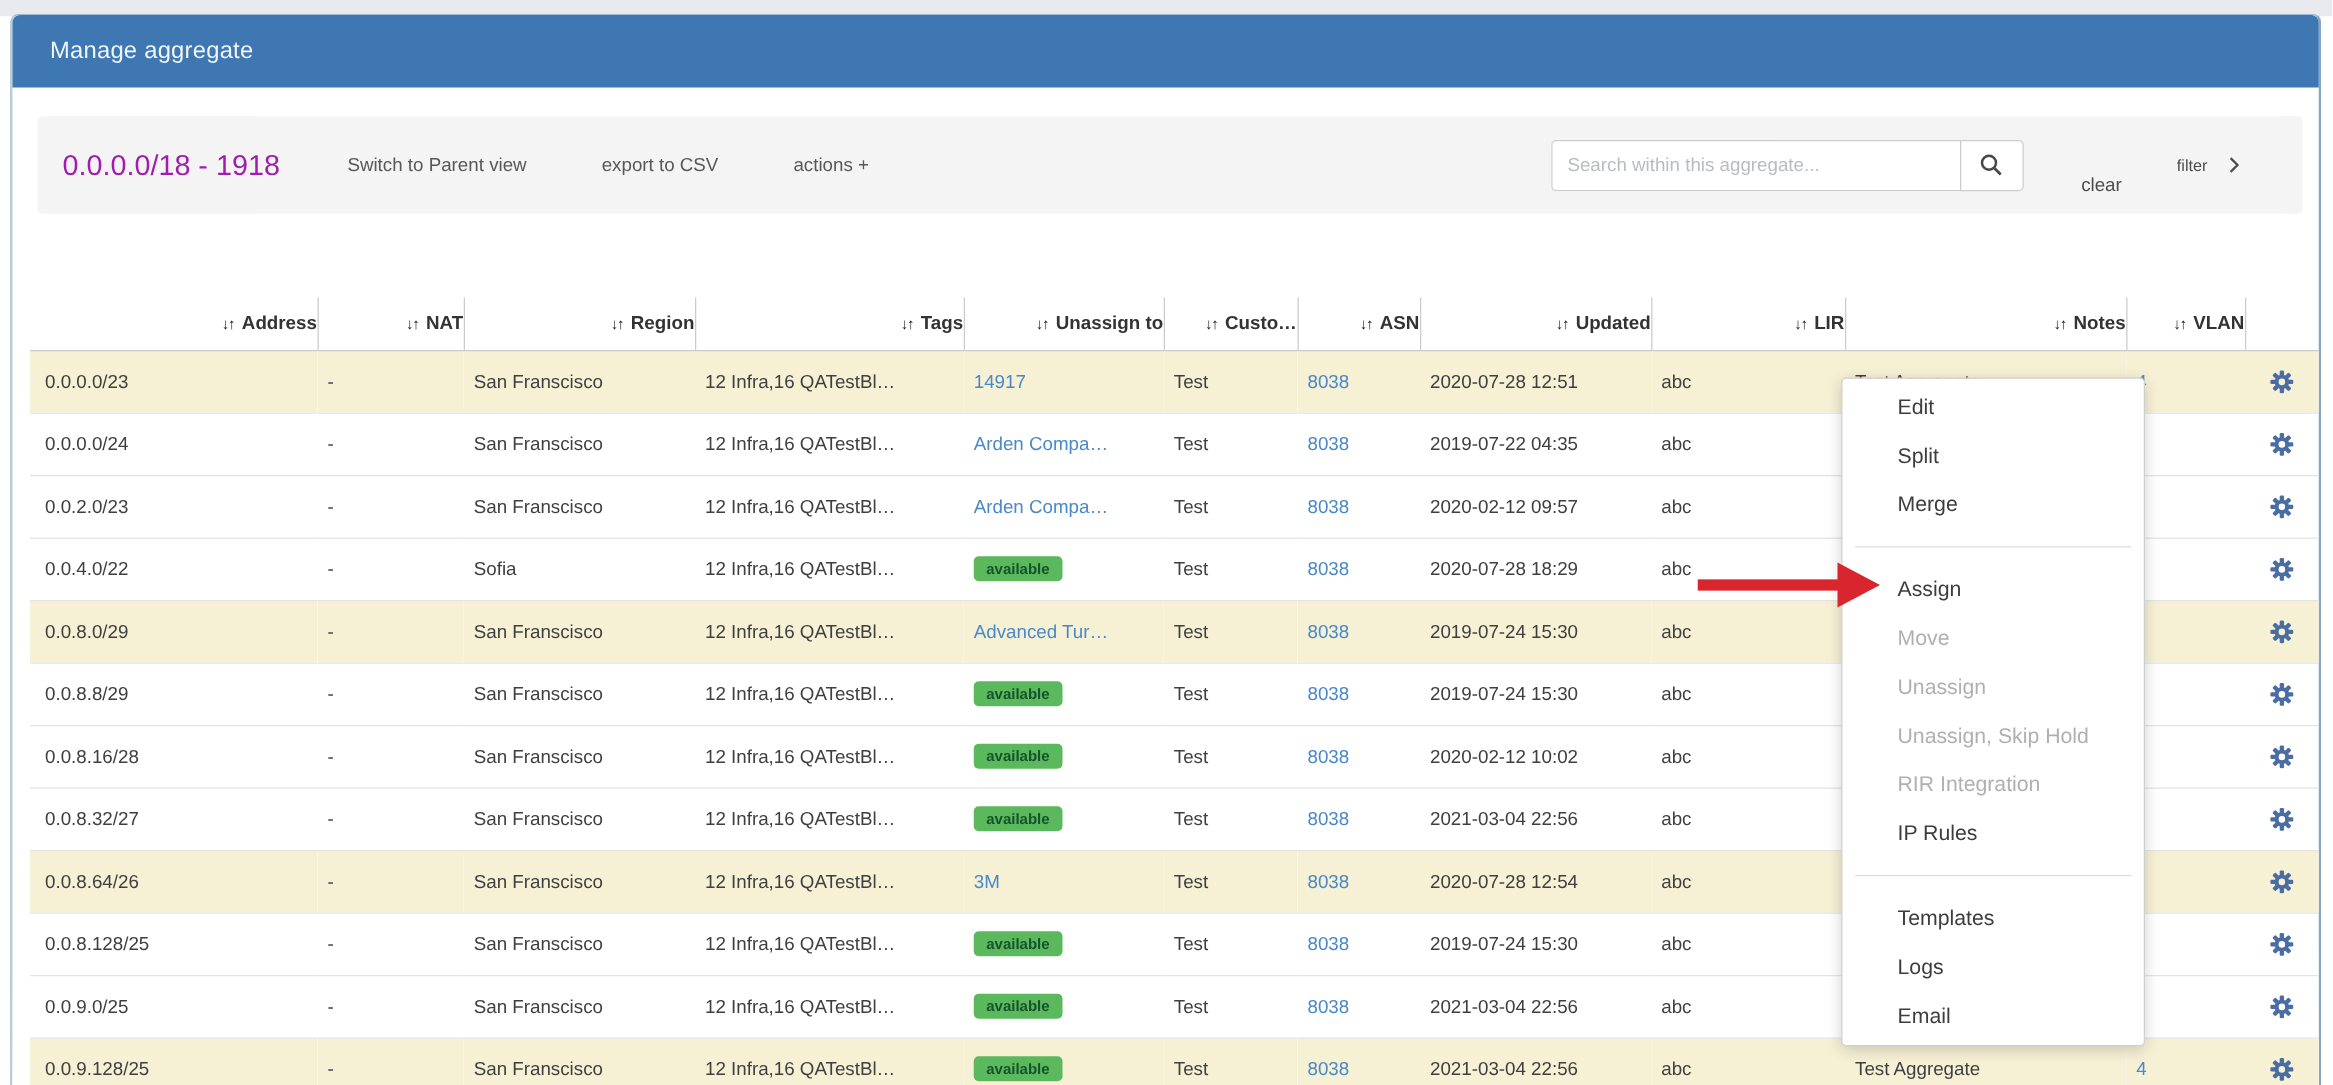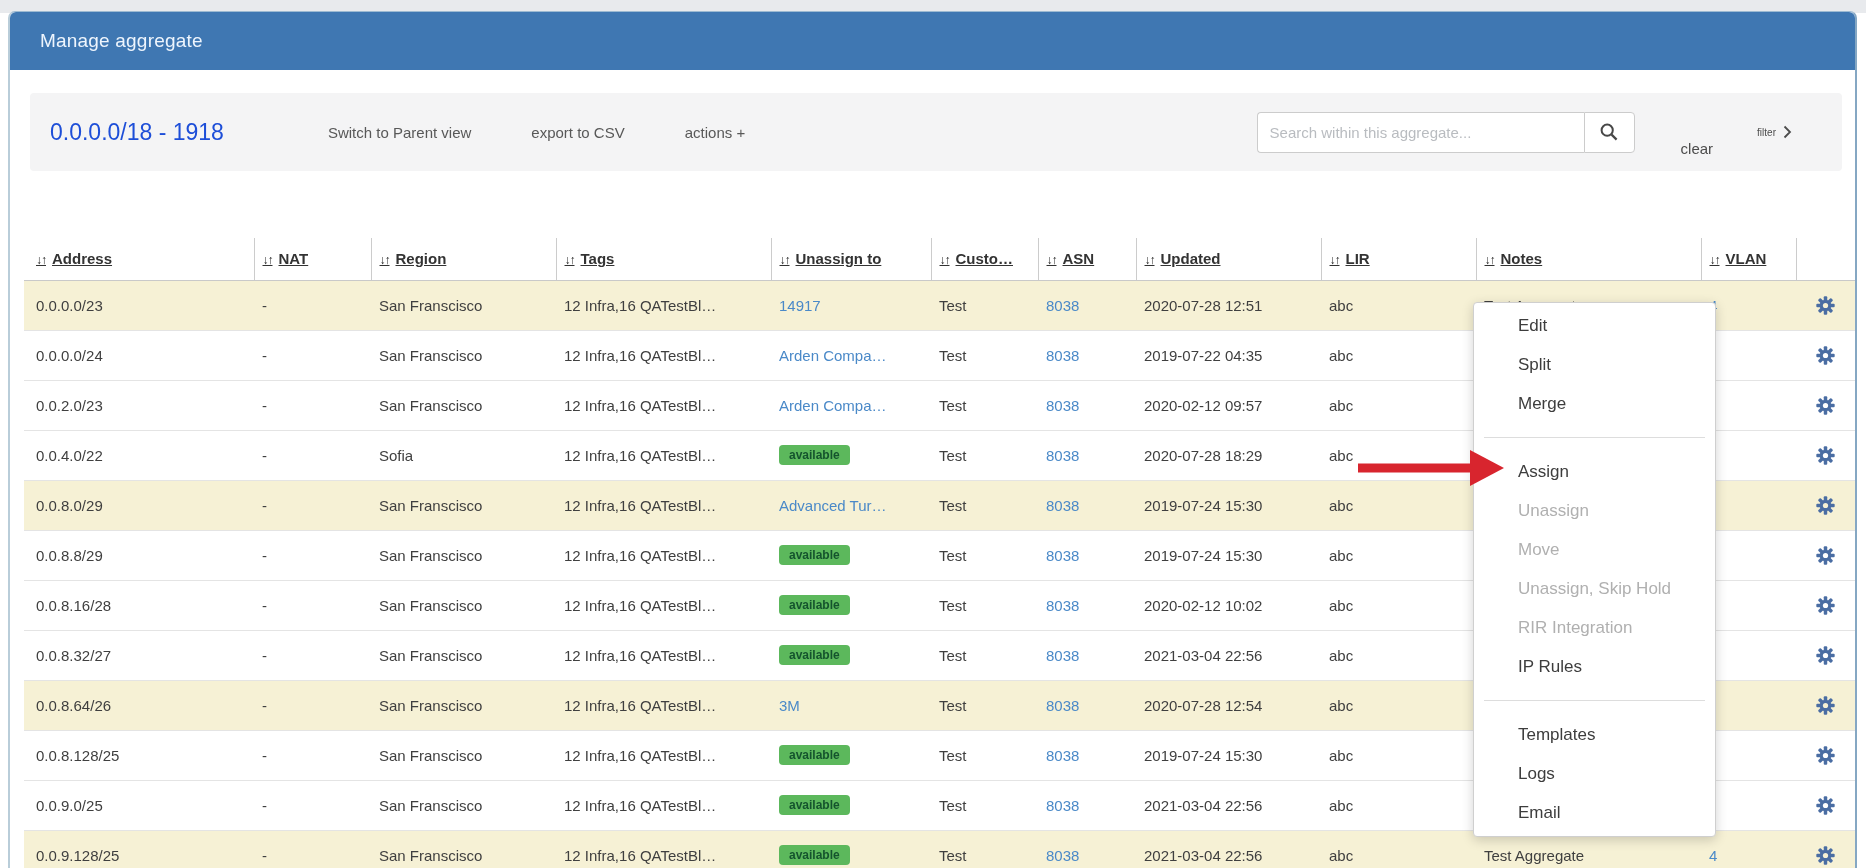--- a/index.html
+++ b/index.html
@@ -11,38 +11,38 @@
   .panel { position:absolute; left:8px; top:11px; width:1849px; height:857px;
     background:#fff; border-left:2px solid #b9cdd9; border-right:2px solid #85a7c3;
     border-top:1px solid #9dbad2; border-radius:7px 7px 0 0; }
 
   .panel-header { height:58px; background:#3f77b2; border-radius:6px 6px 0 0;
     display:flex; align-items:center; padding-left:30px; }
   .panel-title { color:#eef5fd; font-size:19px; letter-spacing:.2px; }
 
   .toolbar { position:absolute; left:20px; top:81px; width:1812px; height:78px;
     background:#f4f4f5; border-radius:4px; display:flex; align-items:center; padding:0 50px 0 20px; }
-  .agg-label { font-size:23px; color:#1d4ed8; margin-right:104px; white-space:nowrap; }
+  .agg-label { font-size:23px; color:#a21caf; margin-right:54px; white-space:nowrap; }
   .tb-link { font-size:15px; color:#585858; margin-right:60px; cursor:pointer; white-space:nowrap; }
   .search-group { margin-left:auto; display:flex; align-items:center; }
   .search-input { width:327px; height:41px; border:1px solid #ccc; border-right:none;
     border-radius:4px 0 0 4px; background:#fff; padding:0 12px; font-size:15px;
     font-family:"Liberation Sans", sans-serif; color:#701a75; }
   .search-input::placeholder { color:#b9bcc0; }
   .search-btn { width:51px; height:41px; border:1px solid #ccc; background:#fff;
     border-radius:0 4px 4px 0; display:flex; align-items:center; justify-content:center; cursor:pointer; }
   .clear-link { font-size:15px; color:#4c4c4c; margin-left:46px; cursor:pointer;margin-top:32px; }
-  .filter-link { font-size:10px; color:#4c4c4c; margin-left:44px; cursor:pointer;
-    display:flex; align-items:center; gap:7px; }
+  .filter-link { font-size:13px; color:#4c4c4c; margin-left:44px; cursor:pointer;
+    display:flex; align-items:center; gap:17px; }
 
   table.grid { position:absolute; left:14px; top:226px; width:1831px;
     border-collapse:collapse; table-layout:fixed; }
-  .grid th { height:42px; text-align:left; font-size:15px; font-weight:bold; color:#333;
+  .grid th { height:42px; text-align:right; font-size:15px; font-weight:bold; color:#333;
     padding-left:8px; border-left:1px solid #cccccc; border-bottom:1px solid #c9c9c9;
-    white-space:nowrap; overflow:hidden;text-decoration:underline; }
+    white-space:nowrap; overflow:hidden; }
   .grid th:first-child { border-left:none; padding-left:12px; }
   .grid th.gear-col { border-left:1px solid #cccccc; }
   .sort-ic { font-size:12px; font-weight:bold; color:#1c1c1c; letter-spacing:-1px; margin-right:6px; }
   .grid td { height:50px; font-size:15px; color:#3f3f3f; padding-left:8px;
     border-bottom:1px solid #e4e4e4; white-space:nowrap; overflow:hidden; }
   .grid td:first-child { padding-left:12px; }
   .grid tr.hl td { background:#f6f1d5; }
   a.cell-link { color:#4a89c8; text-decoration:none; cursor:pointer; }
   .badge { display:inline-block; background:#5cb85c; color:#14532d; font-size:12px;
     font-weight:bold; padding:4px 10px; border-radius:4px; line-height:1; }
@@ -455,22 +455,22 @@
       </tbody>
   </table>
 </div>
 
 <div class="ctx-menu">
     <div class="menu-item">Edit</div>
     <div class="menu-item">Split</div>
     <div class="menu-item">Merge</div>
     <div class="menu-divider"></div>
     <div class="menu-item">Assign</div>
+    <div class="menu-item disabled">Move</div>
     <div class="menu-item disabled">Unassign</div>
-    <div class="menu-item disabled">Move</div>
     <div class="menu-item disabled">Unassign, Skip Hold</div>
     <div class="menu-item disabled">RIR Integration</div>
     <div class="menu-item">IP Rules</div>
     <div class="menu-divider"></div>
     <div class="menu-item">Templates</div>
     <div class="menu-item">Logs</div>
     <div class="menu-item">Email</div>
   </div>
 
 <span class="red-arrow">

